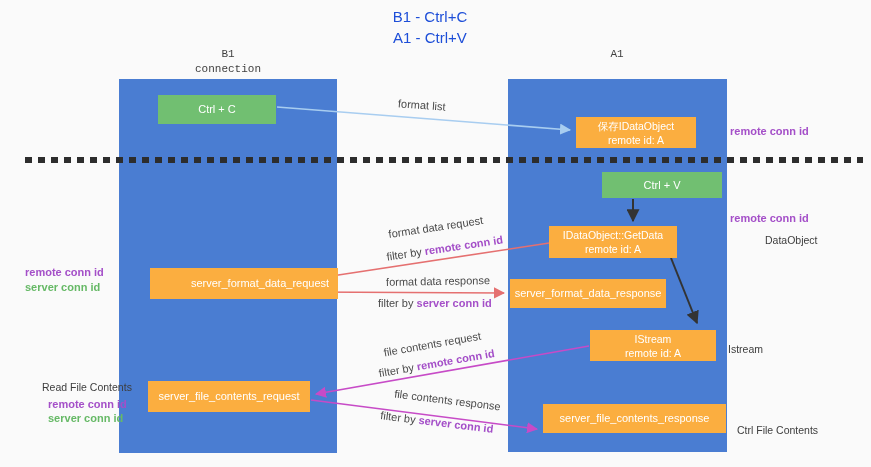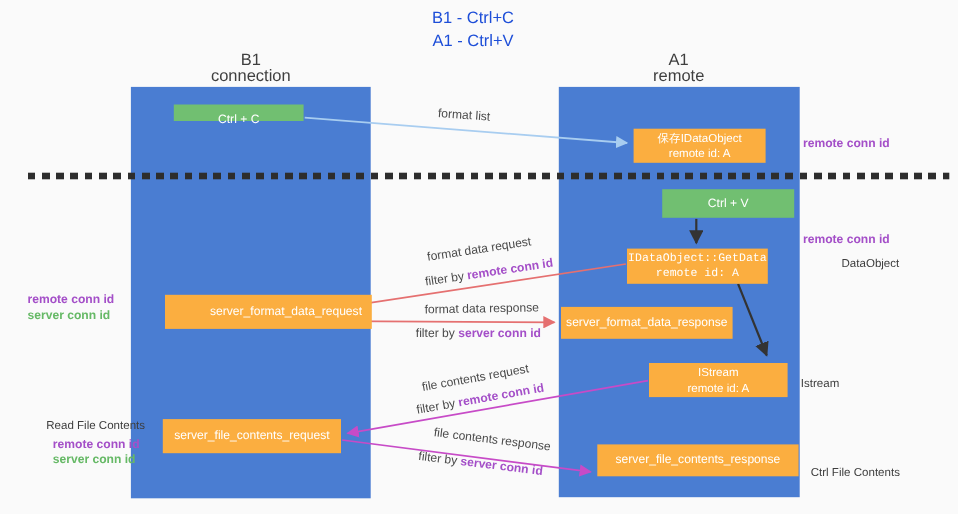--- a/index.html
+++ b/index.html
@@ -7,42 +7,42 @@
     --arrow-red:#e57070; --arrow-magenta:#c74bc7; --arrow-blue:#a8cdf0;
     --arrow-black:#333333; --text-purple:#a44fc8; --text-green:#66b966;
     --dash-black:#2d2d2d;
   }
   html,body{margin:0;padding:0;background:#e9e9e9;}
   body{font-family:"Liberation Sans",sans-serif;}
   #stage{position:relative;width:871px;height:467px;background:#fafafa;overflow:hidden;}
 
   .title{position:absolute;left:280px;top:6px;width:300px;text-align:center;
          font-size:15px;line-height:21px;color:#1d4ed8;}
-  .col-header{position:absolute;width:218px;text-align:center;font-size:15px;
-         line-height:15px;color:#3f3f3f;top:47px;}
+  .col-header{position:absolute;width:218px;text-align:center;font-size:11px;
+         line-height:15px;color:#3f3f3f;top:47px;font-family:Liberation Mono, monospace;}
   .col-header.left{left:119px;} .col-header.right{left:508px;}
 
   .column{position:absolute;top:79px;width:218px;height:374px;background:var(--column-blue);}
   .column.left{left:119px;} .column.right{left:508px;width:219px;height:373px;}
 
   .dashline{position:absolute;left:25px;top:157px;width:838px;height:6px;z-index:3;
     background:repeating-linear-gradient(90deg,var(--dash-black) 0 7px,transparent 7px 13px);}
 
   svg.arrows{position:absolute;left:0;top:0;z-index:2;}
 
   .box{position:absolute;z-index:4;color:#fff;text-align:center;font-size:11px;}
   .box.green{background:var(--box-green);}
   .box.orange{background:var(--box-orange);}
   .box .one{display:block;}
   .box.two-line{font-size:10.5px;line-height:14px;padding-top:2px;box-sizing:border-box;}
 
-  #box-ctrl-c{left:158px;top:95px;width:118px;height:15px;line-height:29px;}
+  #box-ctrl-c{left:158px;top:95px;width:118px;height:29px;line-height:29px;}
   #box-save-ido{left:576px;top:117px;width:120px;height:31px;}
   #box-ctrl-v{left:574px;top:172px;width:120px;height:26px;line-height:26px;margin-left:28px;}
-  #box-getdata{left:570px;top:226px;width:128px;height:32px;font-family:Liberation Mono, monospace;}
+  #box-getdata{left:549px;top:226px;width:128px;height:32px;}
   #box-fmt-req{left:150px;top:268px;width:156px;height:31px;line-height:31px;padding-left:32px;}
   #box-fmt-resp{left:510px;top:279px;width:156px;height:29px;line-height:29px;}
   #box-istream{left:590px;top:330px;width:126px;height:31px;}
   #box-file-req{left:148px;top:381px;width:162px;height:31px;line-height:31px;}
   #box-file-resp{left:543px;top:404px;width:183px;height:29px;line-height:29px;}
 
   .alabel{position:absolute;z-index:5;font-size:11px;color:#4a4a4a;white-space:nowrap;
           transform-origin:center;}
   .hl-purple{color:var(--text-purple);font-weight:bold;}
   .hl-magenta{color:var(--text-purple);font-weight:bold;}
@@ -88,21 +88,20 @@
     <div>B1 - Ctrl+C</div>
     <div>A1 - Ctrl+V</div>
   </div>
 
   <div class="col-header left">
     <div>B1</div>
     <div>connection</div>
   </div>
   <div class="col-header right">
     <div>A1</div>
-    <div>remote</div>
   </div>
 
   <div class="column left"></div>
   <div class="column right"></div>
 
   <div class="dashline"></div>
 
   <svg class="arrows" width="871" height="467" viewBox="0 0 871 467">
     <defs>
       <marker id="ah-blue" viewBox="0 0 10 10" refX="9" refY="5" markerWidth="7" markerHeight="7" orient="auto">

